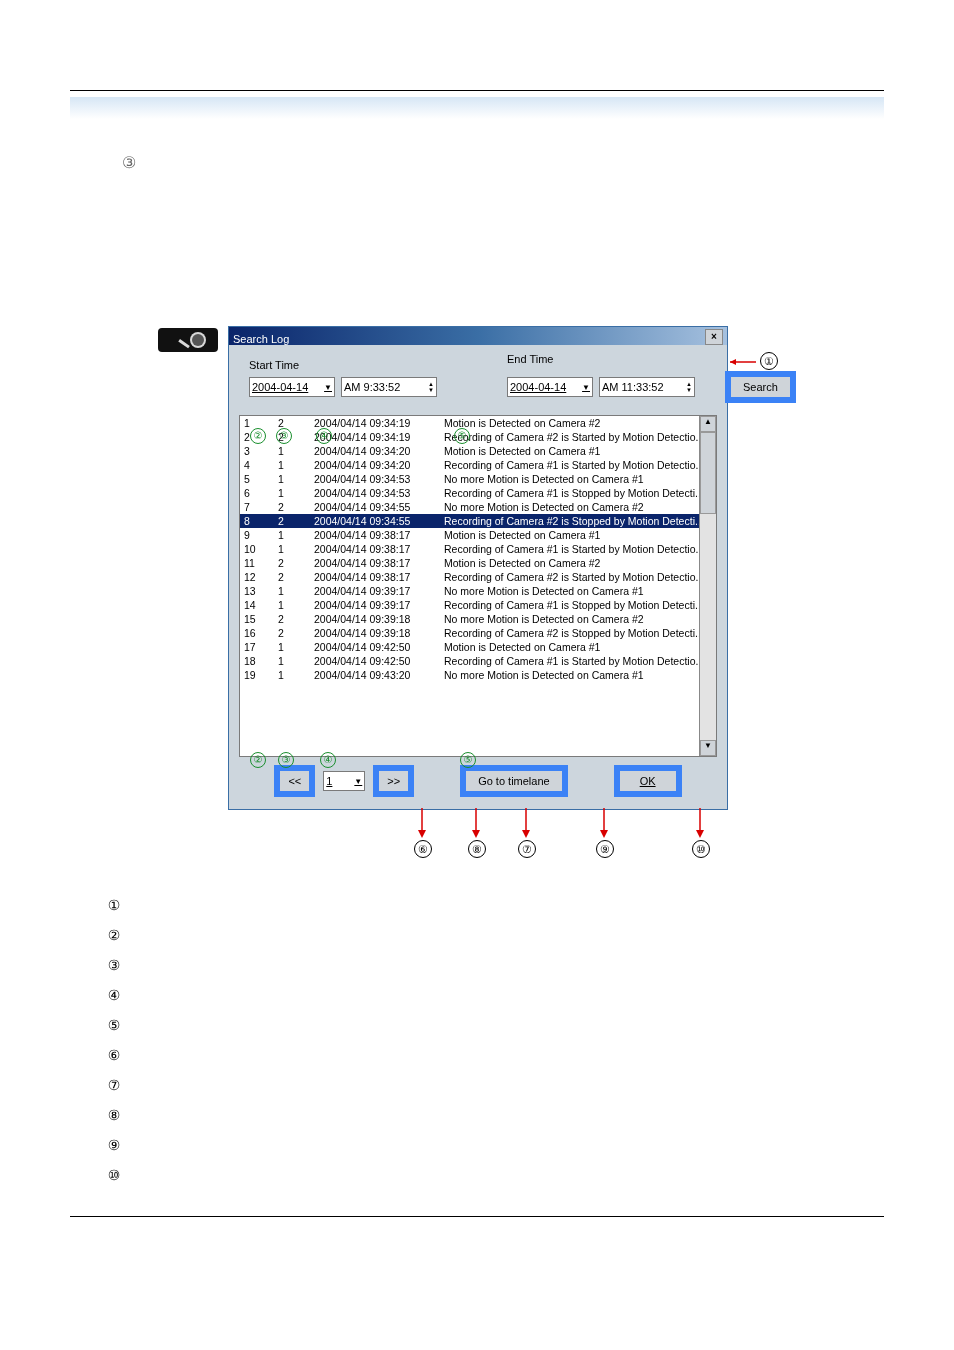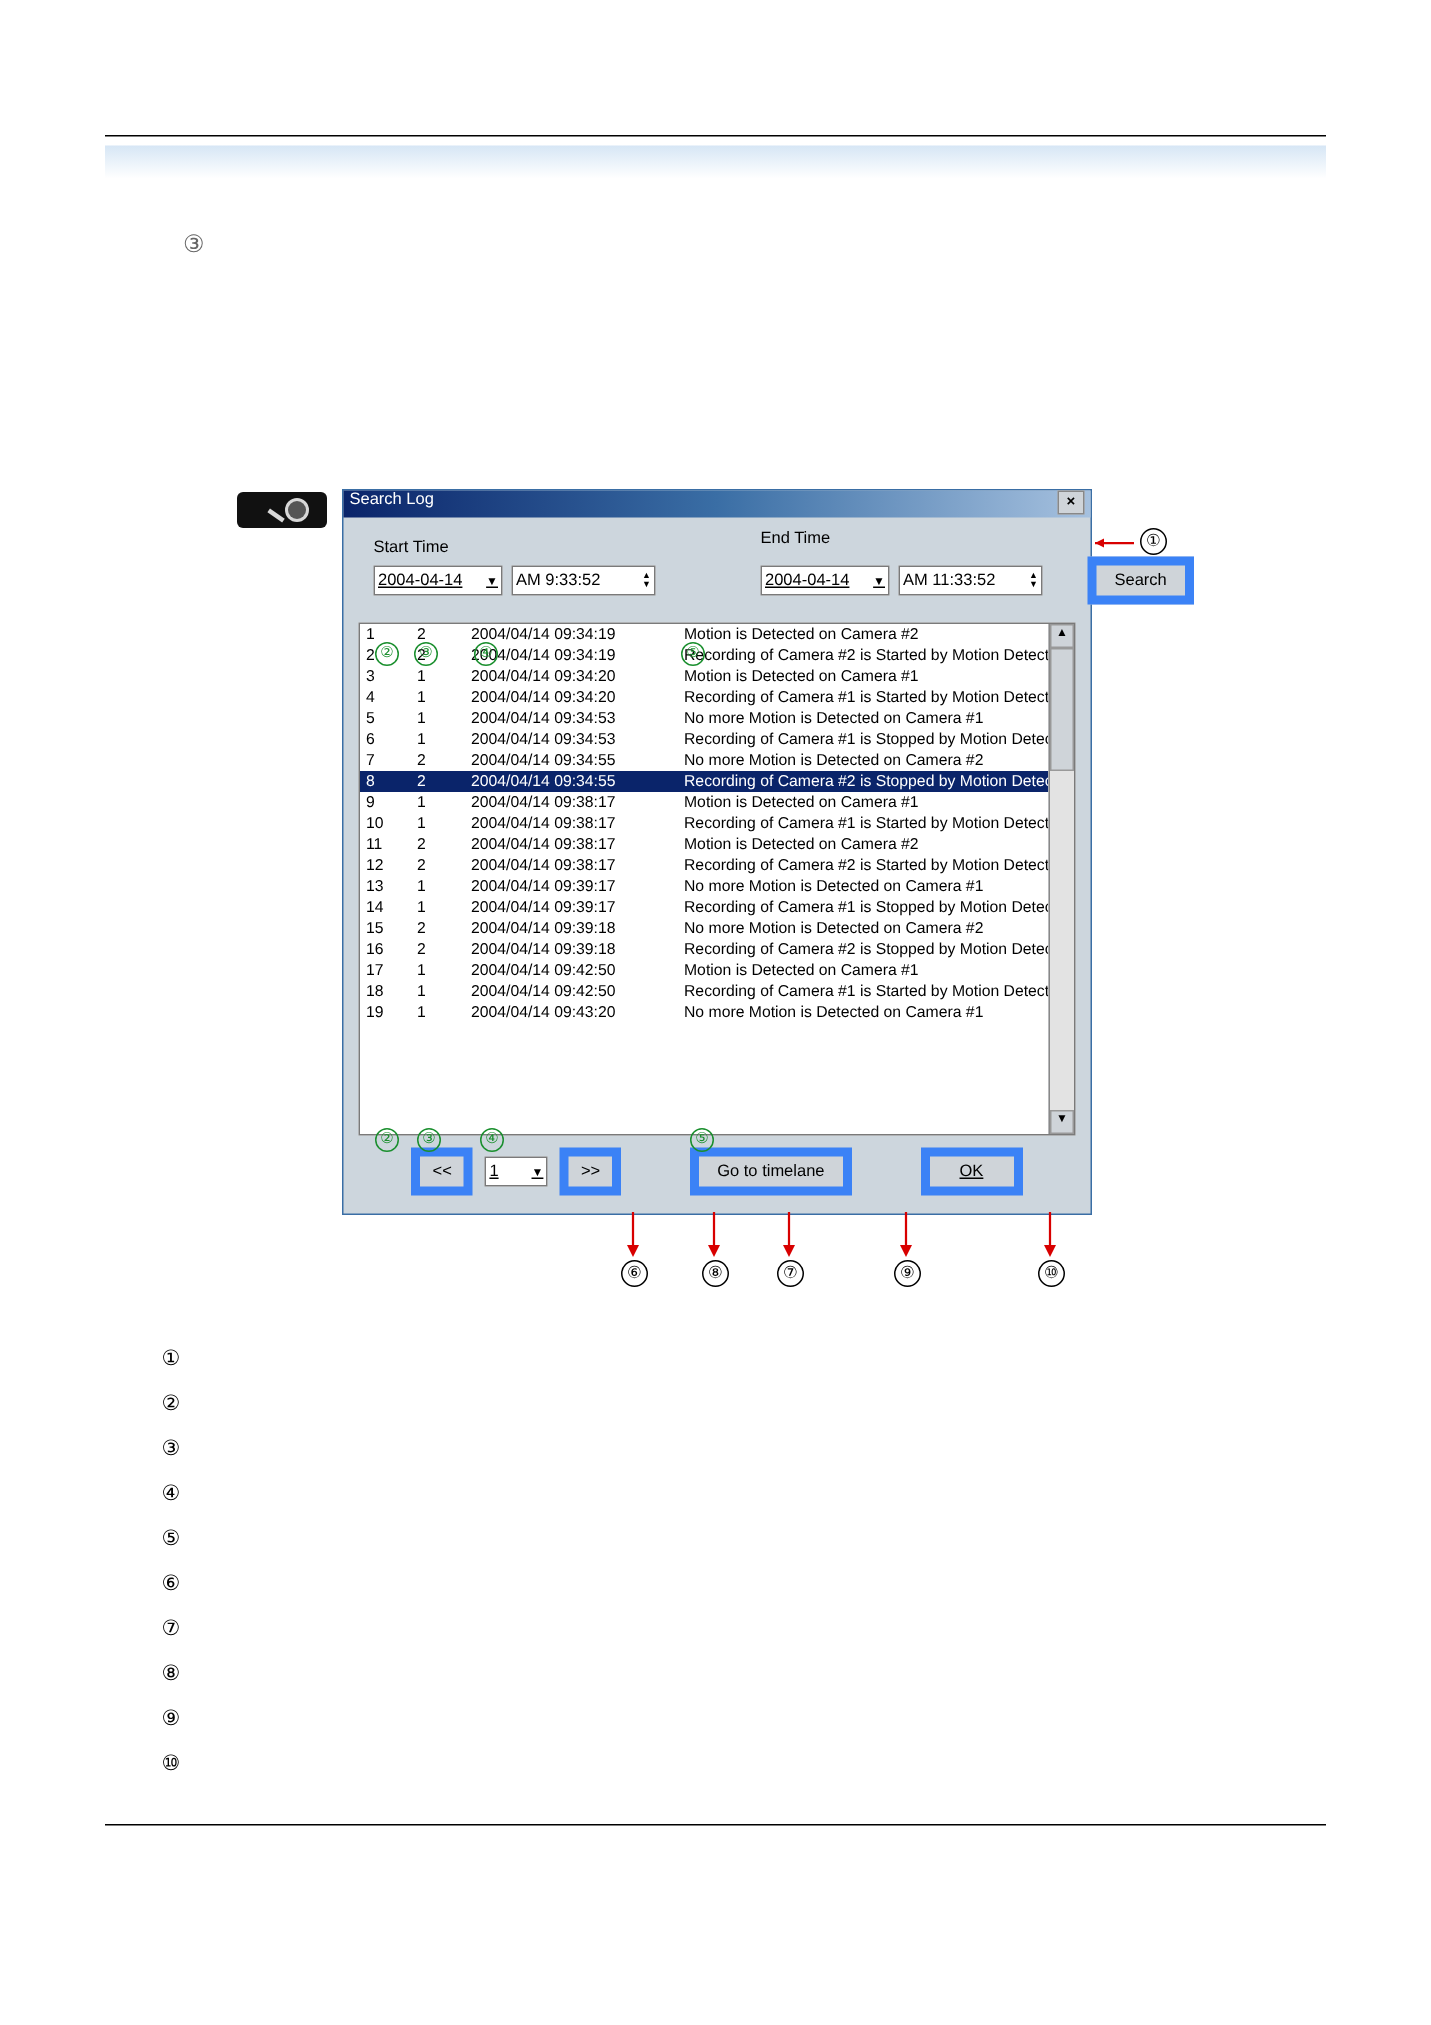--- a/index.html
+++ b/index.html
@@ -4,21 +4,21 @@
 <style>
   html,body{margin:0;padding:0;background:#fff;font-family:Arial,Helvetica,sans-serif;font-size:12px;color:#000;}
   .page{width:954px;height:1350px;margin:0 auto;position:relative;box-sizing:border-box;padding:90px 70px 0 70px;}
   .top-rule{border-top:1px solid #000;height:0;margin-bottom:6px;}
   .blue-band{height:22px;background:linear-gradient(#d6e6f5,#ffffff);}
   .num-row{margin:34px 0 10px 52px;font-size:16px;color:#666;}
   
   .fig{position:absolute;left:228px;top:326px;width:498px;height:482px;
     border:1px solid #3a6ea5;background:#cdd6dd;font-family:Tahoma,Arial,sans-serif;font-size:11px;color:#000;}
   .titlebar{height:18px;background:linear-gradient(to right,#0a246a 0%,#3a6ea5 50%,#a6c1df 100%);color:#fff;
-    display:flex;align-items:flex-start;padding:0 4px;font-size:11px;}
+    display:flex;align-items:flex-end;padding:0 4px;font-size:11px;}
   .titlebar .spacer{flex:1;}
   .titlebar .close{width:16px;height:14px;background:#cfd4d9;color:#000;text-align:center;line-height:14px;
     border:1px solid #888;font-weight:bold;font-size:10px;}
   .group{margin:8px 10px 0 20px;}
   .group-title{margin:2px 0 6px 0;}
   .row{display:flex;align-items:center;gap:6px;}
   .col{display:flex;flex-direction:column;gap:4px;}
   .lbl{margin:0 0 2px 0;}
   .combo,.spin{display:flex;align-items:center;background:#fff;border:1px solid #7a7a7a;height:18px;font-size:11px;}
   .combo{padding:0 2px;width:80px;justify-content:space-between;text-decoration:underline;}
@@ -27,21 +27,21 @@
   .spin .arrows{display:flex;flex-direction:column;font-size:6px;line-height:6px;color:#000;}
   .btn{border:6px solid #3b82f6;background:#cfd4d9;height:20px;padding:0 12px;font-size:11px;display:inline-flex;align-items:center;}
   
   .tbl-wrap{margin:12px 10px 0 10px;background:#fff;border:1px solid #7a7a7a;height:340px;display:flex;}
   .tbl{flex:1;overflow:hidden;}
   .thead{display:flex;background:#cfd4d9;border-bottom:1px solid #888;height:16px;font-size:11px;}
   .th{border-right:1px solid #999;padding:0 4px;line-height:16px;}
   .th.no{width:26px;} .th.ch{width:28px;} .th.dt{width:122px;} .th.desc{flex:1;}
   .tr{display:flex;height:14px;font-size:10.5px;line-height:14px;}
   .td{padding:0 4px;overflow:hidden;white-space:nowrap;}
-  .td.no{width:26px;} .td.ch{width:28px;} .td.dt{width:122px;} .td.desc{flex:1;margin-left:12px;}
+  .td.no{width:26px;} .td.ch{width:28px;} .td.dt{width:122px;} .td.desc{flex:1;}
   .tr.sel{background:#0a246a;color:#fff;}
   .vscroll{width:16px;background:#cfd4d9;border-left:1px solid #888;display:flex;flex-direction:column;}
   .vscroll .ar{height:14px;text-align:center;font-size:8px;background:#cfd4d9;border:1px solid #999;}
   .vscroll .track{flex:1;background:#e3e3e3;position:relative;}
   .vscroll .thumb{position:absolute;top:0;left:0;right:0;height:80px;background:#cfd4d9;border:1px solid #999;}
   .footer{display:flex;align-items:center;gap:8px;margin:8px 12px 0 12px;justify-content:center;}
   .footer .pg{width:36px;}
   
   .lens{position:absolute;left:158px;top:328px;}
   .lens svg{display:block;}

